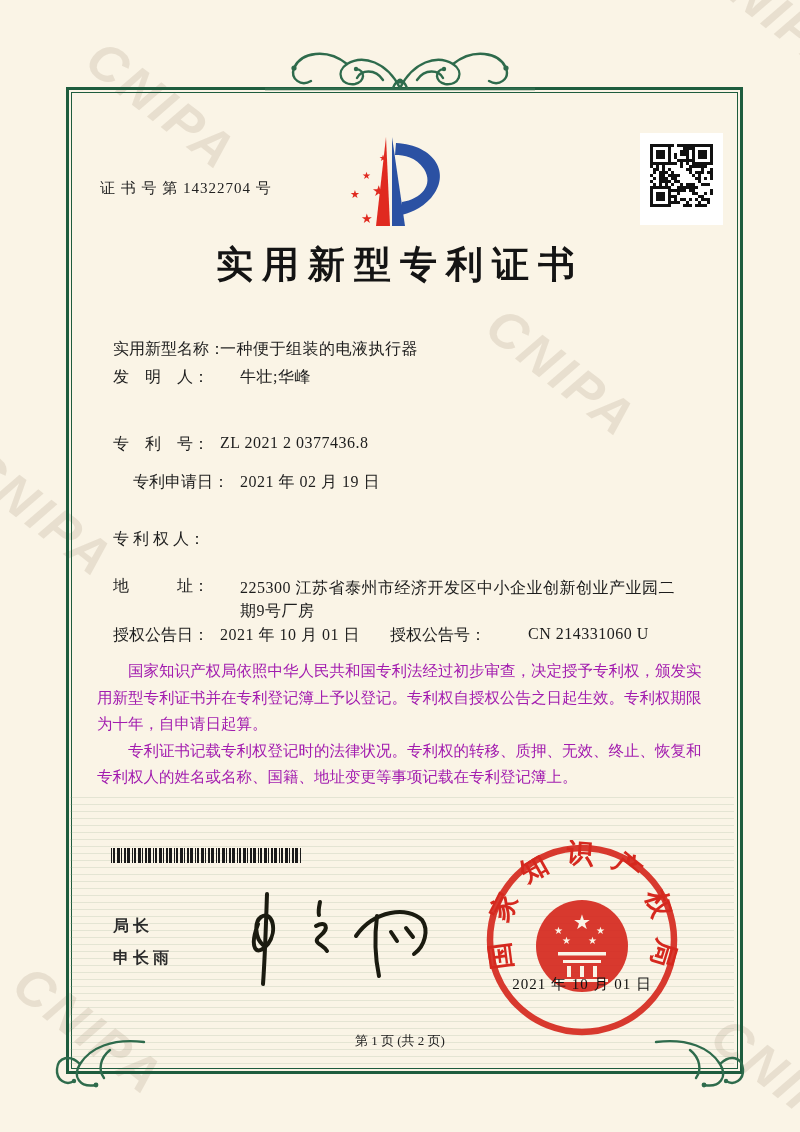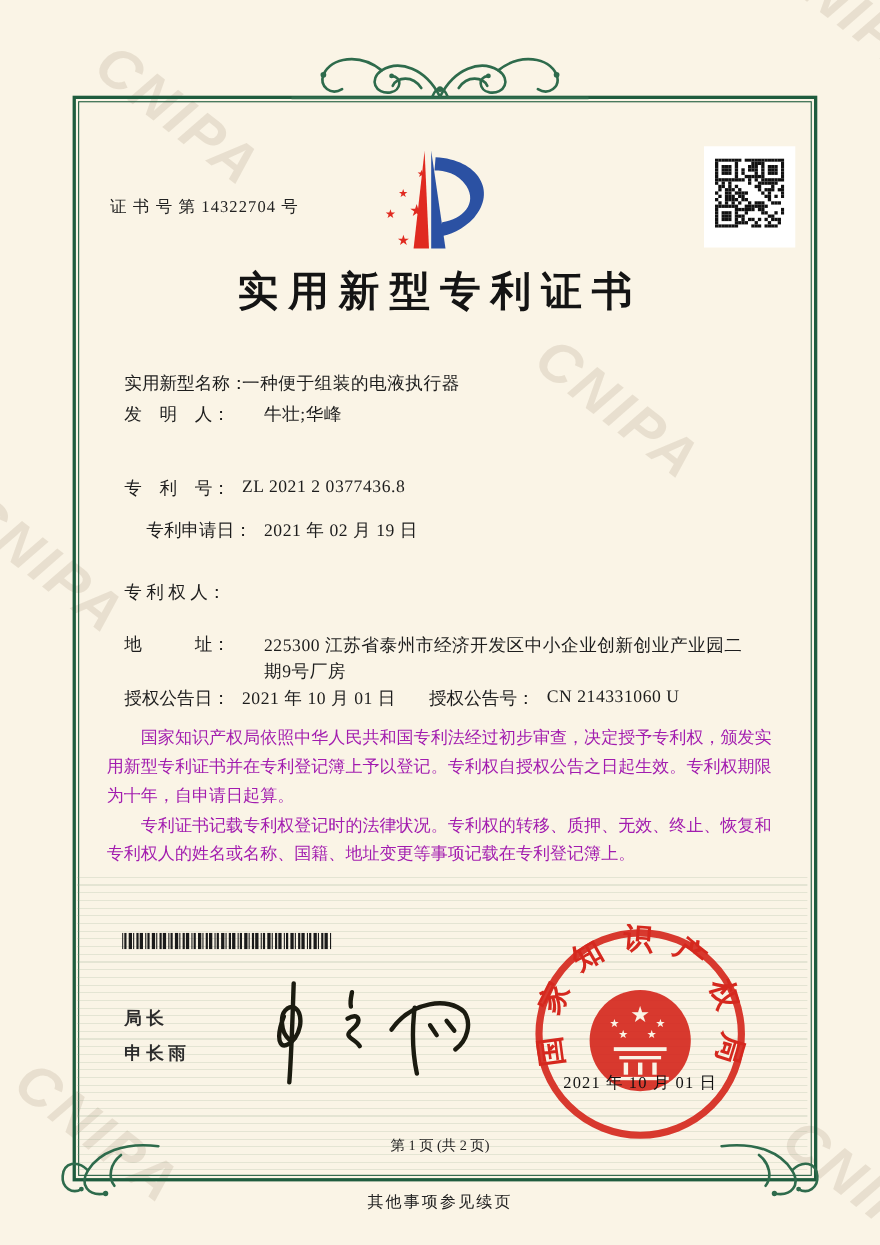--- a/index.html
+++ b/index.html
@@ -21,21 +21,21 @@
   .logo{position:absolute;left:335px;top:130px;}
   .qrbox{position:absolute;left:640px;top:133px;width:83px;height:92px;background:#ffffff;}
   .qr{position:absolute;left:10px;top:11px;}
   .title{position:absolute;left:0;top:240px;width:800px;text-align:center;
          font-size:37px;font-weight:bold;letter-spacing:9px;color:#141414;}
   .fields{position:absolute;left:113px;top:0;width:560px;font-size:16px;color:#1d1d1d;}
   .frow{position:absolute;display:flex;align-items:flex-start;}
   .flabel{display:inline-block;width:98px;white-space:nowrap;flex:0 0 auto;}
   .fvalue{margin-left:9px;letter-spacing:0.5px;}
   .addr .fvalue{width:445px;line-height:23px;}
-  .pair2{position:absolute;left:277px;top:0;display:flex;}
+  .pair2{position:absolute;left:277px;top:0;display:flex;gap:31px;}
   .r-name{top:339px;} .r-inv{top:367px;gap:20px;} .r-pno{top:434px;} .r-fdate{top:472px;margin-left:20px;}
   .r-pat{top:529px;} .r-addr{top:576px;gap:20px;} .r-grant{top:625px;width:560px;}
   .body-text{position:absolute;left:97px;top:658px;width:614px;font-size:15.5px;
              line-height:26.5px;color:#a21caf;}
   .body-text p{margin:0;text-indent:2em;}
   .barcode{position:absolute;left:111px;top:848px;}
   .signer{position:absolute;left:113px;font-family:"Liberation Sans","DejaVu Sans",sans-serif;
           font-size:16px;font-weight:bold;letter-spacing:4px;color:#2c2c2c;}
   .signer-title{top:916px;} .signer-name{top:948px;}
   .sig{position:absolute;left:228px;top:888px;}
@@ -509,14 +509,13 @@
         <rect x="85" y="126" width="4" height="11"></rect>
         <rect x="98" y="126" width="4" height="11"></rect>
         <rect x="111" y="126" width="4" height="11"></rect>
         <rect x="74" y="139" width="52" height="3"></rect>
       </g>
     </g>
   </svg>
   <div class="seal-date">2021 年 10 月 01 日</div>
 
   <div class="pageinfo">第 1 页 (共 2 页)</div>
-  <div class="note">其他事项参见续页</div>
 </div>
 
 </body></html>

